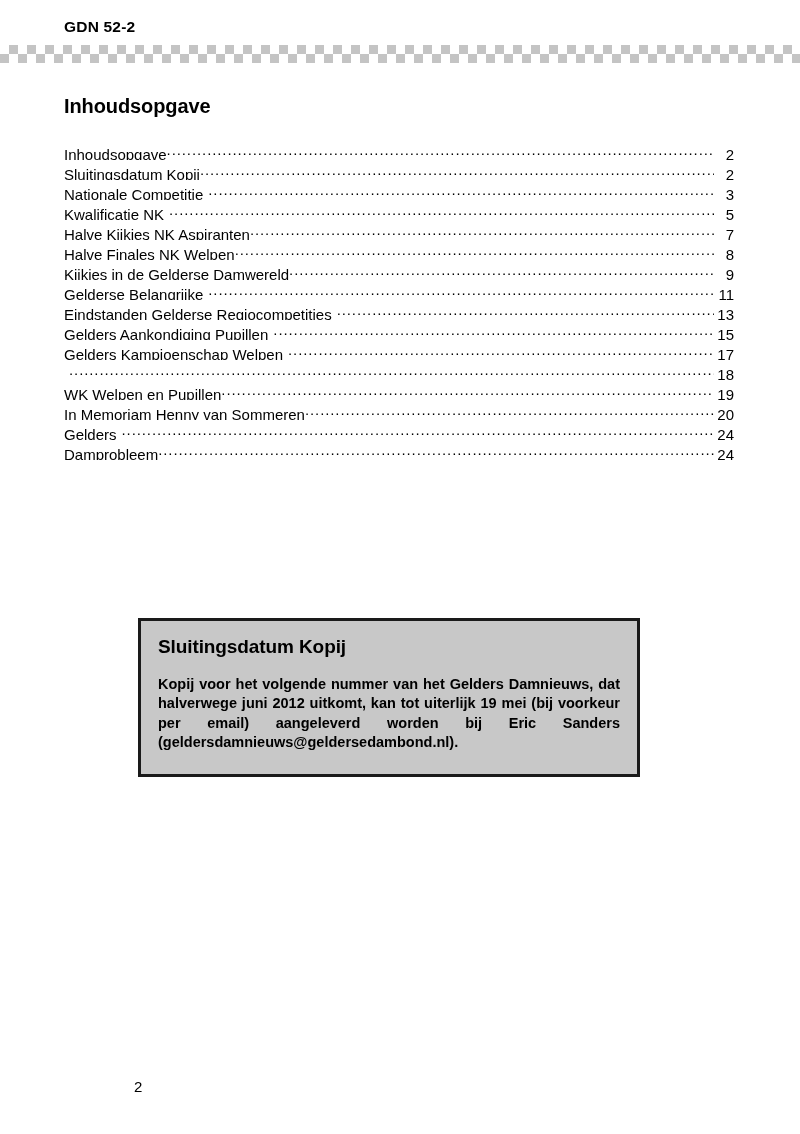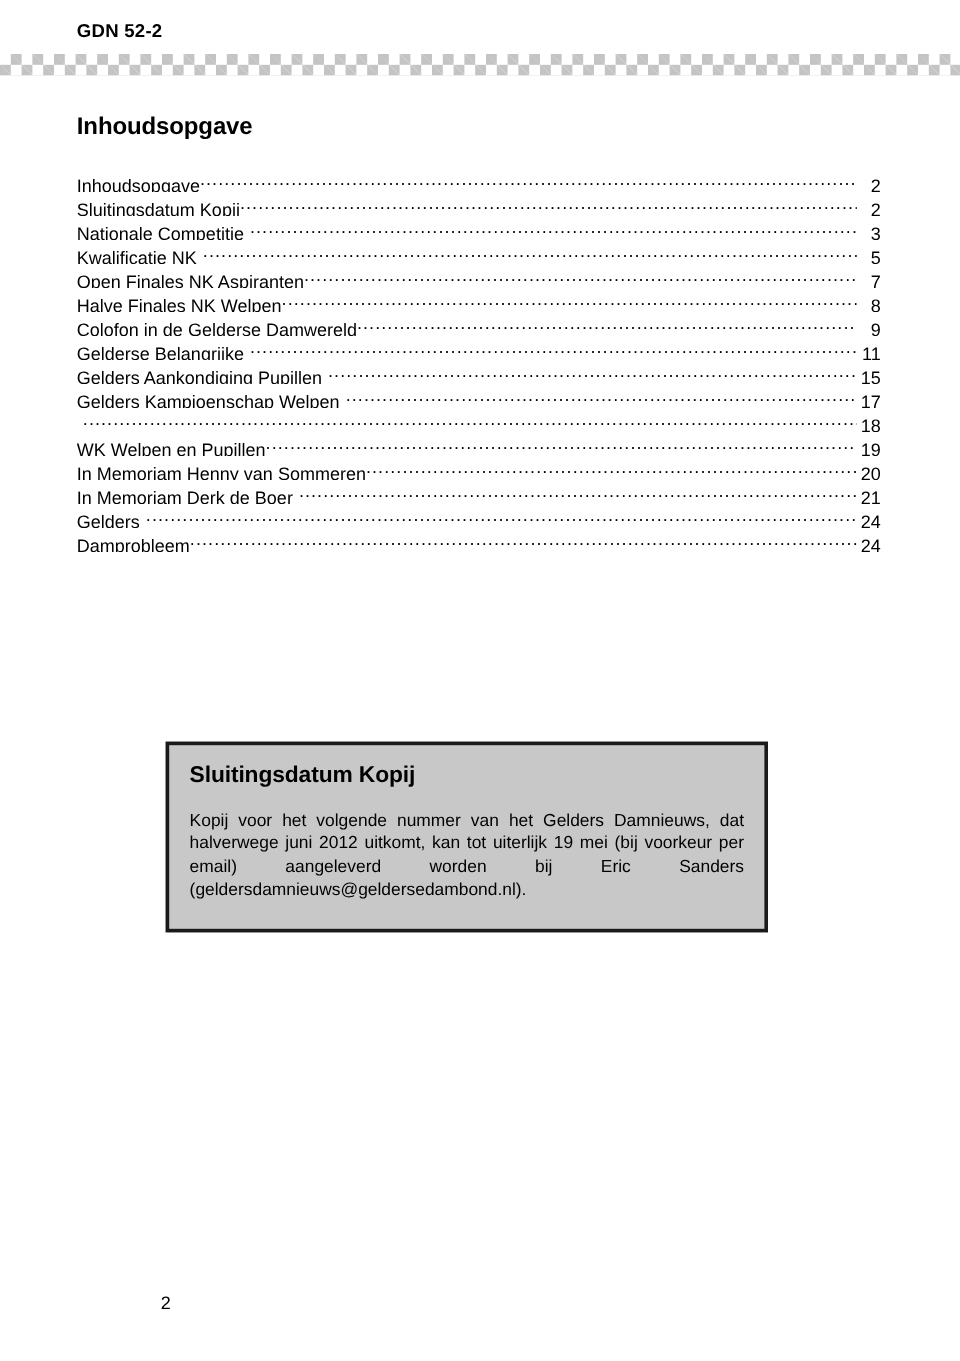--- a/index.html
+++ b/index.html
@@ -141,20 +141,21 @@
     font-weight: bold;
     line-height: 1.2;
     letter-spacing: -0.1px;
   }
   .callout-body {
     margin: 16px 0 0 0;
     font-size: 14.5px;
     line-height: 19.5px;
     text-align: justify;
     text-justify: inter-word;
+    font-weight: bold;
   }
 
   
   .folio {
     position: absolute;
     left: 134px;
     top: 1079px;
     font-size: 15px;
     line-height: 1;
   }
@@ -187,40 +188,45 @@
         <span class="toc-label">Nationale Competitie</span>
         <span class="toc-leader"></span>
         <span class="toc-page">3</span>
       </li>
       <li class="toc-entry gap">
         <span class="toc-label">Kwalificatie NK</span>
         <span class="toc-leader"></span>
         <span class="toc-page">5</span>
       </li>
       <li class="toc-entry">
-        <span class="toc-label">Open Finales NK Aspiranten</span>
+        <span class="toc-label">Halve Kijkjes NK Aspiranten</span>
         <span class="toc-leader"></span>
         <span class="toc-page">7</span>
       </li>
       <li class="toc-entry">
         <span class="toc-label">Halve Finales NK Welpen</span>
         <span class="toc-leader"></span>
         <span class="toc-page">8</span>
       </li>
       <li class="toc-entry">
-        <span class="toc-label">Colofon in de Gelderse Damwereld</span>
+        <span class="toc-label">Kijkjes in de Gelderse Damwereld</span>
         <span class="toc-leader"></span>
         <span class="toc-page">9</span>
       </li>
       <li class="toc-entry gap">
         <span class="toc-label">Gelderse Belangrijke</span>
         <span class="toc-leader"></span>
         <span class="toc-page">11</span>
       </li>
       <li class="toc-entry gap">
+        <span class="toc-label">Eindstanden Gelderse Regiocompetities</span>
+        <span class="toc-leader"></span>
+        <span class="toc-page">13</span>
+      </li>
+      <li class="toc-entry gap">
         <span class="toc-label">Gelders Aankondiging Pupillen</span>
         <span class="toc-leader"></span>
         <span class="toc-page">15</span>
       </li>
       <li class="toc-entry gap">
         <span class="toc-label">Gelders Kampioenschap Welpen</span>
         <span class="toc-leader"></span>
         <span class="toc-page">17</span>
       </li>
       <li class="toc-entry gap">
@@ -229,25 +235,20 @@
       </li>
       <li class="toc-entry">
         <span class="toc-label">WK Welpen en Pupillen</span>
         <span class="toc-leader"></span>
         <span class="toc-page">19</span>
       </li>
       <li class="toc-entry">
         <span class="toc-label">In Memoriam Henny van Sommeren</span>
         <span class="toc-leader"></span>
         <span class="toc-page">20</span>
-      </li>
-      <li class="toc-entry gap">
-        <span class="toc-label">In Memoriam Derk de Boer</span>
-        <span class="toc-leader"></span>
-        <span class="toc-page">21</span>
       </li>
       <li class="toc-entry gap">
         <span class="toc-label">Gelders</span>
         <span class="toc-leader"></span>
         <span class="toc-page">24</span>
       </li>
       <li class="toc-entry">
         <span class="toc-label">Damprobleem</span>
         <span class="toc-leader"></span>
         <span class="toc-page">24</span>

